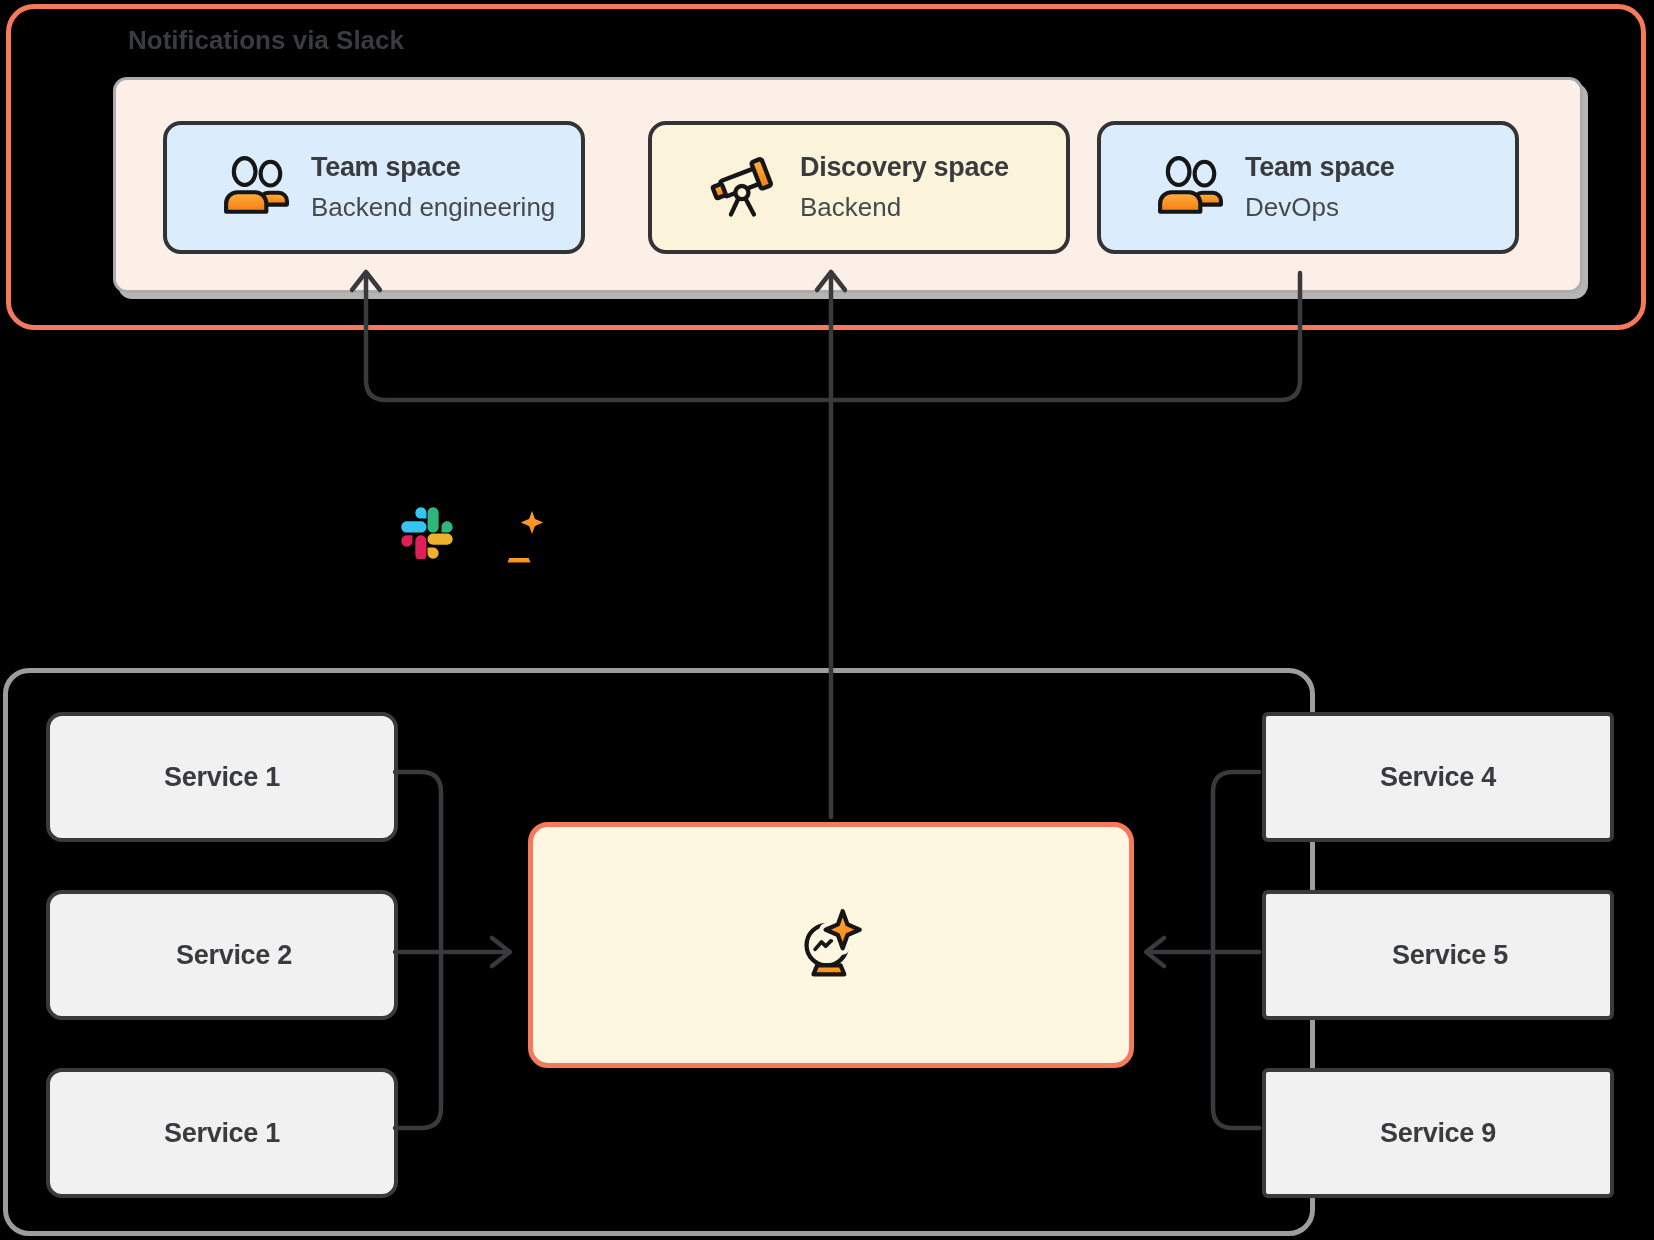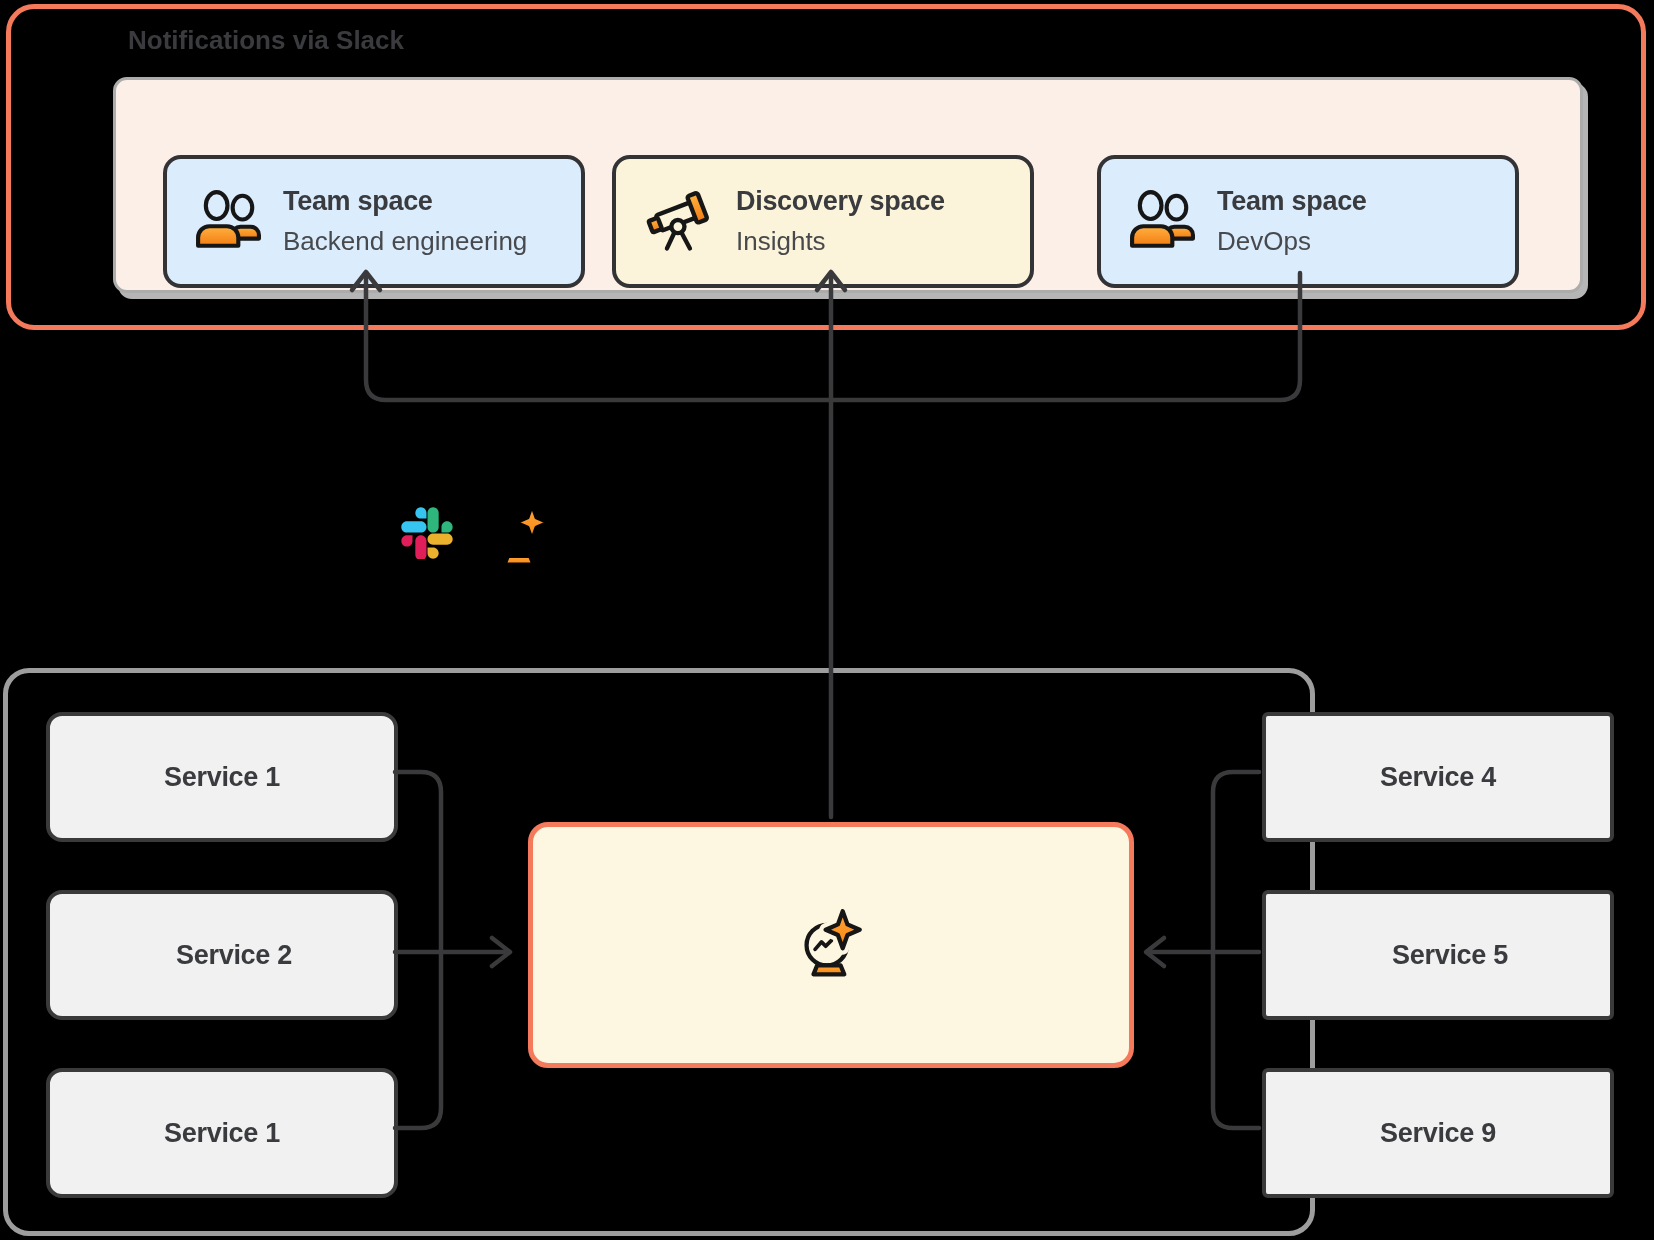--- a/index.html
+++ b/index.html
@@ -9,23 +9,23 @@
   .abs{position:absolute;}
 
   
   #slack-box{left:6px;top:4px;width:1640px;height:326px;
              border:5px solid var(--accent);border-radius:28px;}
   #notif-label{left:97px;top:16px;font-size:26px;font-weight:700;color:var(--text-dark);margin-left:20px;}
   #pink-panel{left:102px;top:68px;width:1470px;height:216px;background:var(--panel-pink);
               border:3px solid var(--panel-border);border-radius:14px;
               box-shadow:5px 6px 0 var(--panel-shadow);}
   .space-card{top:41px;width:422px;height:133px;border:4px solid #333336;border-radius:18px;
-              display:flex;align-items:center;padding-left:28px;gap:22px;margin-top:34px;}
+              display:flex;align-items:center;padding-left:56px;gap:22px;}
   #card-backend{left:47px;background:var(--card-blue);}
-  #card-discovery{left:496px;background:var(--card-yellow);}
+  #card-discovery{left:532px;background:var(--card-yellow);}
   #card-devops{left:981px;background:var(--card-blue);}
   .card-text{display:flex;flex-direction:column;gap:9px;}
   .card-title{font-size:27px;font-weight:700;color:var(--text-dark);letter-spacing:-0.3px;}
   .card-sub{font-size:26px;font-weight:400;color:var(--text-sub);}
 
   
   #slack-logo{left:401px;top:507px;}
   #ghost-icon{left:489px;top:503px;}
 
   
@@ -94,21 +94,21 @@
               <rect x="12" y="21" width="35" height="15" rx="2" fill="none" stroke="#161616" stroke-width="4"></rect>
               <rect x="45" y="15" width="10" height="26" rx="2" fill="url(#tg)" stroke="#161616" stroke-width="4"></rect>
               <rect x="4" y="23.5" width="9" height="11" rx="1.5" fill="url(#tg)" stroke="#161616" stroke-width="4"></rect>
             </g>
             <path d="M28 43 L21 58 M34 43 L42 58" stroke="#161616" stroke-width="4" stroke-linecap="round"></path>
             <circle cx="31" cy="38" r="6" fill="var(--card-yellow)" stroke="#161616" stroke-width="4"></circle>
           </svg>
         </span>
         <span class="card-text">
           <span class="card-title">Discovery space</span>
-          <span class="card-sub">Insights</span>
+          <span class="card-sub">Backend</span>
         </span>
       </div>
 
       <div class="abs space-card" id="card-devops">
         <span>
           <svg width="66" height="66" viewBox="0 0 64 64">
             <defs>
                 <linearGradient id="pgB" x1="0" y1="0" x2="0" y2="1">
               <stop offset="0" stop-color="#FFB140"></stop>
                   <stop offset="1" stop-color="#F47C12"></stop>

